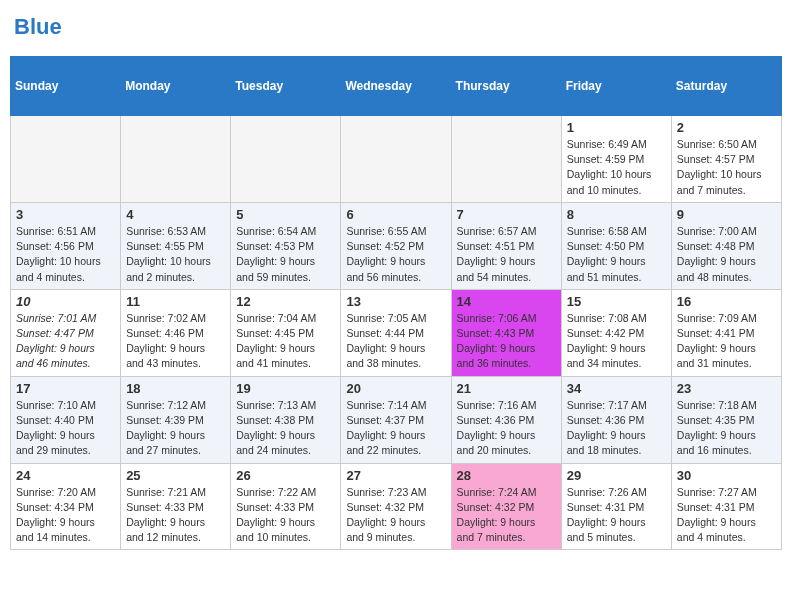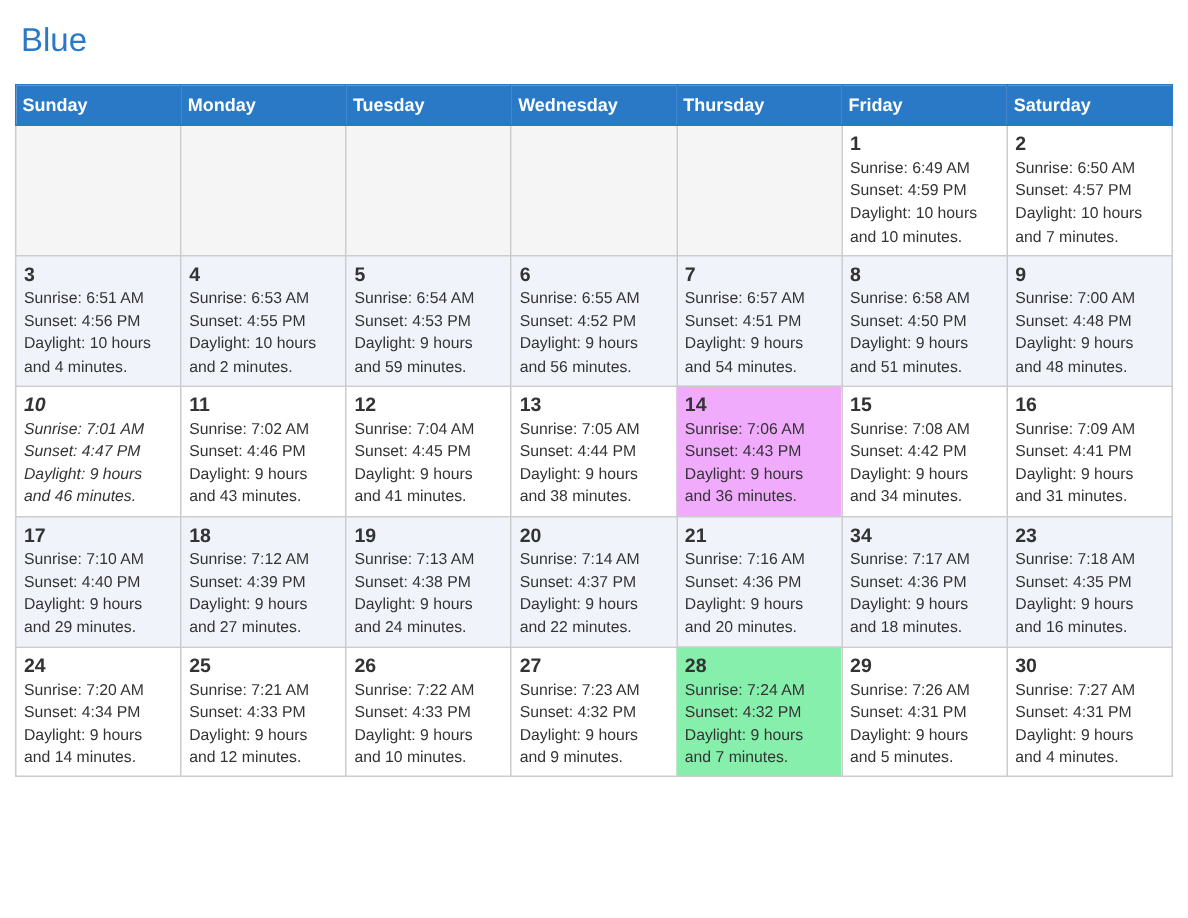--- a/index.html
+++ b/index.html
@@ -48,21 +48,21 @@
       font-style: italic;
     }
     .calendar {
       width: 100%;
       border-collapse: collapse;
       font-size: 11px;
     }
     .calendar th {
       background: #2979c7;
       color: #fff;
-      padding: 6px 4px;
+      padding: 22px 4px;
       text-align: left;
       font-size: 12px;
       border: 1px solid #2979c7;
     }
     .calendar td {
       border: 1px solid #ccc;
       vertical-align: top;
       padding: 4px 5px;
       width: 110px;
       min-height: 80px;
@@ -86,21 +86,21 @@
       color: #333;
       font-size: 10.5px;
       line-height: 1.45;
     }
   </style>
 </head>
 <body>
 
 <div class="header">
   <div class="logo">
-    <span style="font-size:22px;font-weight:normal;color:#2979c7;margin-top:-4px;text-align:right;">Blue</span>
+    <span style="font-size:22px;font-weight:bold;color:#2979c7;margin-top:-4px;text-align:right;">Blue</span>
   </div>
   <div class="title-block">
     <div class="month-title"></div>
     <div class="location"></div>
   </div>
 </div>
 
 <table class="calendar">
   <thead>
     <tr>
@@ -169,21 +169,21 @@
         <span class="day-info">Sunrise: 7:02 AM<br>Sunset: 4:46 PM<br>Daylight: 9 hours and 43 minutes.</span>
       </td>
         <td style="background: rgb(255, 255, 255);">
         <span class="day-number">12</span>
         <span class="day-info">Sunrise: 7:04 AM<br>Sunset: 4:45 PM<br>Daylight: 9 hours and 41 minutes.</span>
       </td>
         <td style="background: rgb(255, 255, 255);">
         <span class="day-number">13</span>
         <span class="day-info">Sunrise: 7:05 AM<br>Sunset: 4:44 PM<br>Daylight: 9 hours and 38 minutes.</span>
       </td>
-        <td style="background: #f0abfc; margin-top: 45px;">
+        <td style="background: #d946ef; margin-top: 45px;">
         <span class="day-number">14</span>
         <span class="day-info">Sunrise: 7:06 AM<br>Sunset: 4:43 PM<br>Daylight: 9 hours and 36 minutes.</span>
       </td>
         <td style="background: rgb(255, 255, 255);">
         <span class="day-number">15</span>
         <span class="day-info">Sunrise: 7:08 AM<br>Sunset: 4:42 PM<br>Daylight: 9 hours and 34 minutes.</span>
       </td>
         <td style="background: rgb(255, 255, 255);">
         <span class="day-number">16</span>
         <span class="day-info">Sunrise: 7:09 AM<br>Sunset: 4:41 PM<br>Daylight: 9 hours and 31 minutes.</span>
@@ -229,21 +229,21 @@
         <span class="day-info">Sunrise: 7:21 AM<br>Sunset: 4:33 PM<br>Daylight: 9 hours and 12 minutes.</span>
       </td>
         <td style="background: rgb(255, 255, 255);">
         <span class="day-number">26</span>
         <span class="day-info">Sunrise: 7:22 AM<br>Sunset: 4:33 PM<br>Daylight: 9 hours and 10 minutes.</span>
       </td>
         <td style="background: rgb(255, 255, 255);">
         <span class="day-number">27</span>
         <span class="day-info">Sunrise: 7:23 AM<br>Sunset: 4:32 PM<br>Daylight: 9 hours and 9 minutes.</span>
       </td>
-        <td style="background: #86efac;">
+        <td style="background: #f9a8d4;">
         <span class="day-number">28</span>
         <span class="day-info">Sunrise: 7:24 AM<br>Sunset: 4:32 PM<br>Daylight: 9 hours and 7 minutes.</span>
       </td>
         <td style="background: rgb(255, 255, 255);">
         <span class="day-number">29</span>
         <span class="day-info">Sunrise: 7:26 AM<br>Sunset: 4:31 PM<br>Daylight: 9 hours and 5 minutes.</span>
       </td>
         <td style="background: rgb(255, 255, 255);">
         <span class="day-number">30</span>
         <span class="day-info">Sunrise: 7:27 AM<br>Sunset: 4:31 PM<br>Daylight: 9 hours and 4 minutes.</span>

